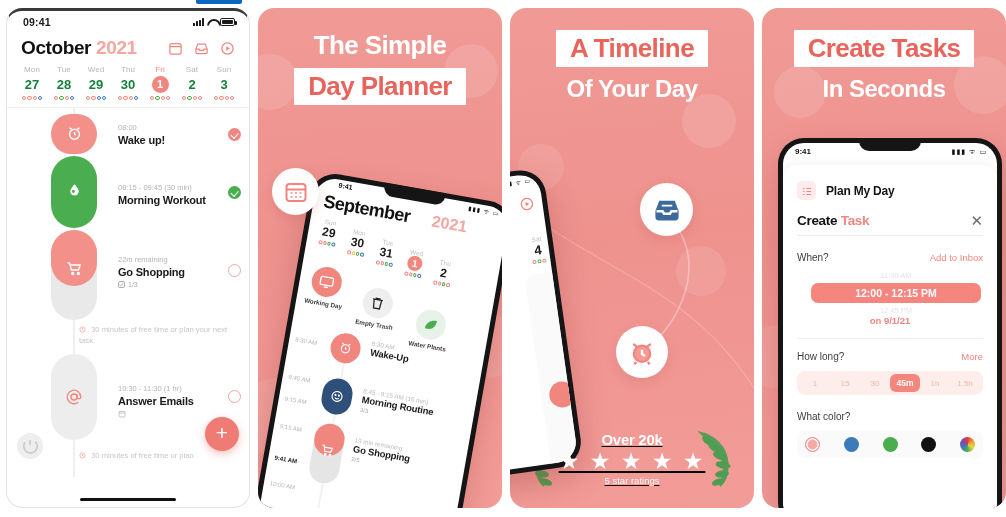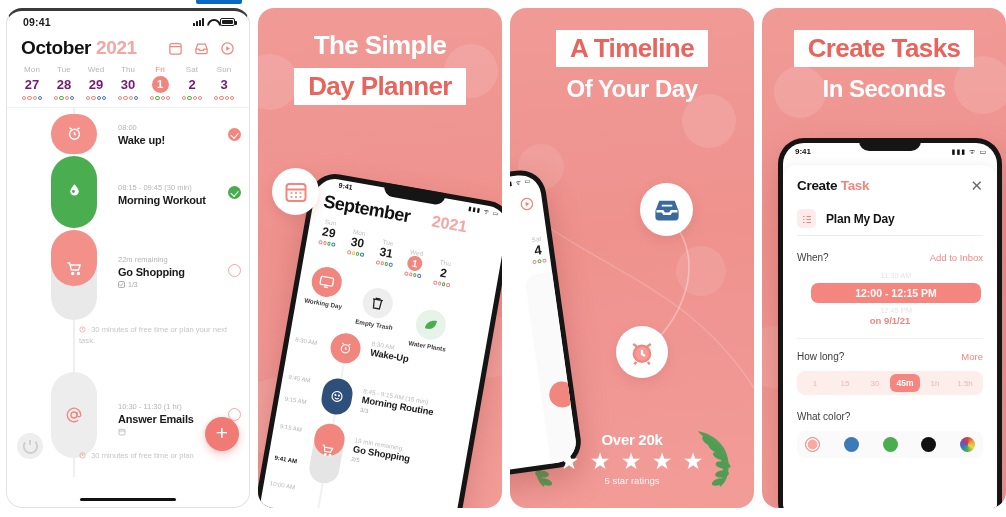--- a/index.html
+++ b/index.html
@@ -54,21 +54,21 @@
 
   .cal-header{ padding:4px 14px 0; display:flex; align-items:center; }
   .month{ font-size:19px; font-weight:bold; color:#111; letter-spacing:-.4px;}
   .year{ font-size:19px; font-weight:bold; color:#f4a6a1; margin-left:5px; letter-spacing:-.4px;}
   .hdr-icons{ margin-left:auto; display:flex; gap:11px; align-items:center;}
   .hdr-icons svg{ display:block; }
 
   .weekrow{ display:flex; padding:6px 9px 0; }
   .daycol{ flex:1; text-align:center; }
   .dow{ font-size:8px; color:#b6b6b6; letter-spacing:.1px;}
-  .dnum{ font-size:13px; font-weight:bold; color:#701a75; margin-top:2px; height:17px; line-height:17px;}
+  .dnum{ font-size:13px; font-weight:bold; color:#15803d; margin-top:2px; height:17px; line-height:17px;}
   .daycol.sel .dow{color:#f1867f;}
   .daycol.sel .dnum{
     color:#fff; background:#f1867f; border-radius:50%;
     width:17px;height:17px;margin:2px auto 0;font-size:11px;
   }
   .dots{ display:flex; justify-content:center; gap:1px; margin-top:3px;}
   .dots span{ width:4.2px;height:4.2px;border-radius:50%;border:1.3px solid; display:block;}
 
   .tl-wrap{ position:relative; margin-top:7px; height:370px; background:#fff;
             border-top:1px solid #f0f0f0; overflow:hidden;}
@@ -140,21 +140,21 @@
   .m2ev{ position:absolute; }
   .m2ev .bl{ position:absolute; left:0; width:30px; border-radius:15px;}
   .m2ev .tx{ position:absolute; left:40px; width:118px;}
   .m2ev .mt{ font-size:6.3px; color:#bbb; }
   .m2ev .ti{ font-size:9.5px; font-weight:bold; color:#1a1a1a; letter-spacing:-.2px;}
   .m2ev .sb2{ font-size:6px; color:#aaa; margin-top:2px;}
   .m2t{ position:absolute; font-size:6px; color:#b5b5b5;}
   .m2t.now{ color:#141414; font-weight:bold;}
 
   
-  .rating{ position:absolute; left:0; right:0; bottom:22px; text-align:center; z-index:6;}
+  .rating{ position:absolute; left:0; right:0; bottom:22px; text-align:center; z-index:6;text-decoration:underline;}
   .rating .over{ font-size:15px; font-weight:bold; color:#fff; letter-spacing:-.3px;}
   .stars{ font-size:23px; color:#fff; letter-spacing:2px; line-height:1.1; margin-top:1px;}
   .rating .cap{ font-size:9.5px; color:#fff; opacity:.92; margin-top:1px;}
   .laurel{ position:absolute; bottom:12px; color:#4f9d53; font-size:44px; line-height:1;}
 
   
   .sheet{ position:absolute; inset:0; background:#fff; }
   .sh-row{ display:flex; align-items:center; }
   .sh-title{ font-size:13.5px; font-weight:bold; color:#111; letter-spacing:-.3px;}
   .sh-title span{ color:#f1867f; }
@@ -361,21 +361,21 @@
       </div>
 
       <div class="freetime" style="top:216px">
         <svg width="7" height="7" viewBox="0 0 24 24" fill="none" stroke="#f1867f" stroke-width="2" style="vertical-align:-1px;margin-right:3px">
             <circle cx="12" cy="12" r="9"></circle>
             <path d="M12 7v5l3 2"></path>
           </svg>
         <span>30 minutes of free time or plan your next task.</span>
       </div>
 
-      <div class="ev" style="top:264px;height:86px;width:196px">
+      <div class="ev" style="top:246px;height:86px;width:196px">
         <div class="blob" style="top:0;height:86px;background:#ededed"></div>
         <div class="glyph" style="top:34px">
           <svg width="18" height="18" viewBox="0 0 24 24" fill="none" stroke="#f1867f" stroke-width="1.8">
             <circle cx="12" cy="12" r="4"></circle>
               <path d="M16 8v5a3 3 0 0 0 5 0v-1a9 9 0 1 0-3.4 7"></path>
           </svg>
         </div>
         <div class="txt" style="top:29px">
           <div class="meta">10:30 - 11:30 (1 hr)</div>
           <div class="title">Answer Emails</div>
@@ -674,32 +674,32 @@
       <div class="pl-sub">In Seconds</div>
     </div>
 
     <div class="mock" style="left:16px;top:130px;width:224px;height:390px">
       <div class="notch"></div>
       <div class="screen">
         <div style="position:absolute;left:12px;top:4px;font-size:8px;font-weight:bold;color:#111">9:41</div>
         <div style="position:absolute;right:10px;top:4px;font-size:7px;color:#111;letter-spacing:1px">▮▮▮ ᯤ ▭</div>
 
         <div class="sheet" style="top:22px;border-radius:14px 14px 0 0;box-shadow:0 -2px 8px rgba(0,0,0,.05)">
-          <div class="sh-row" style="padding:13px 14px 0">
-            <span class="sh-title"><span style="color:#111">Create</span> <span>Task</span></span>
-            <span class="sh-x">✕</span>
-          </div>
-
           <div class="sh-row" style="padding:16px 14px 0;gap:10px">
             <span class="task-ic">
               <svg width="12" height="12" viewBox="0 0 24 24" fill="none" stroke="#f1867f" stroke-width="2.4">
                   <path d="M4 7h3M4 13h3M4 19h3M11 7h9M11 13h9M11 19h9"></path>
                 </svg>
             </span>
             <span class="task-name">Plan My Day</span>
+          </div>
+
+          <div class="sh-row" style="padding:13px 14px 0">
+            <span class="sh-title"><span style="color:#111">Create</span> <span>Task</span></span>
+            <span class="sh-x">✕</span>
           </div>
           <div style="margin:7px 14px 0;height:1px;background:#ededed"></div>
 
           <div class="sh-row" style="padding:16px 14px 0">
             <span class="sh-label">When?</span>
             <span class="sh-link">Add to Inbox</span>
           </div>
 
           <div class="tline" style="margin-top:8px">
             <div class="t-far">11:30 AM</div>

